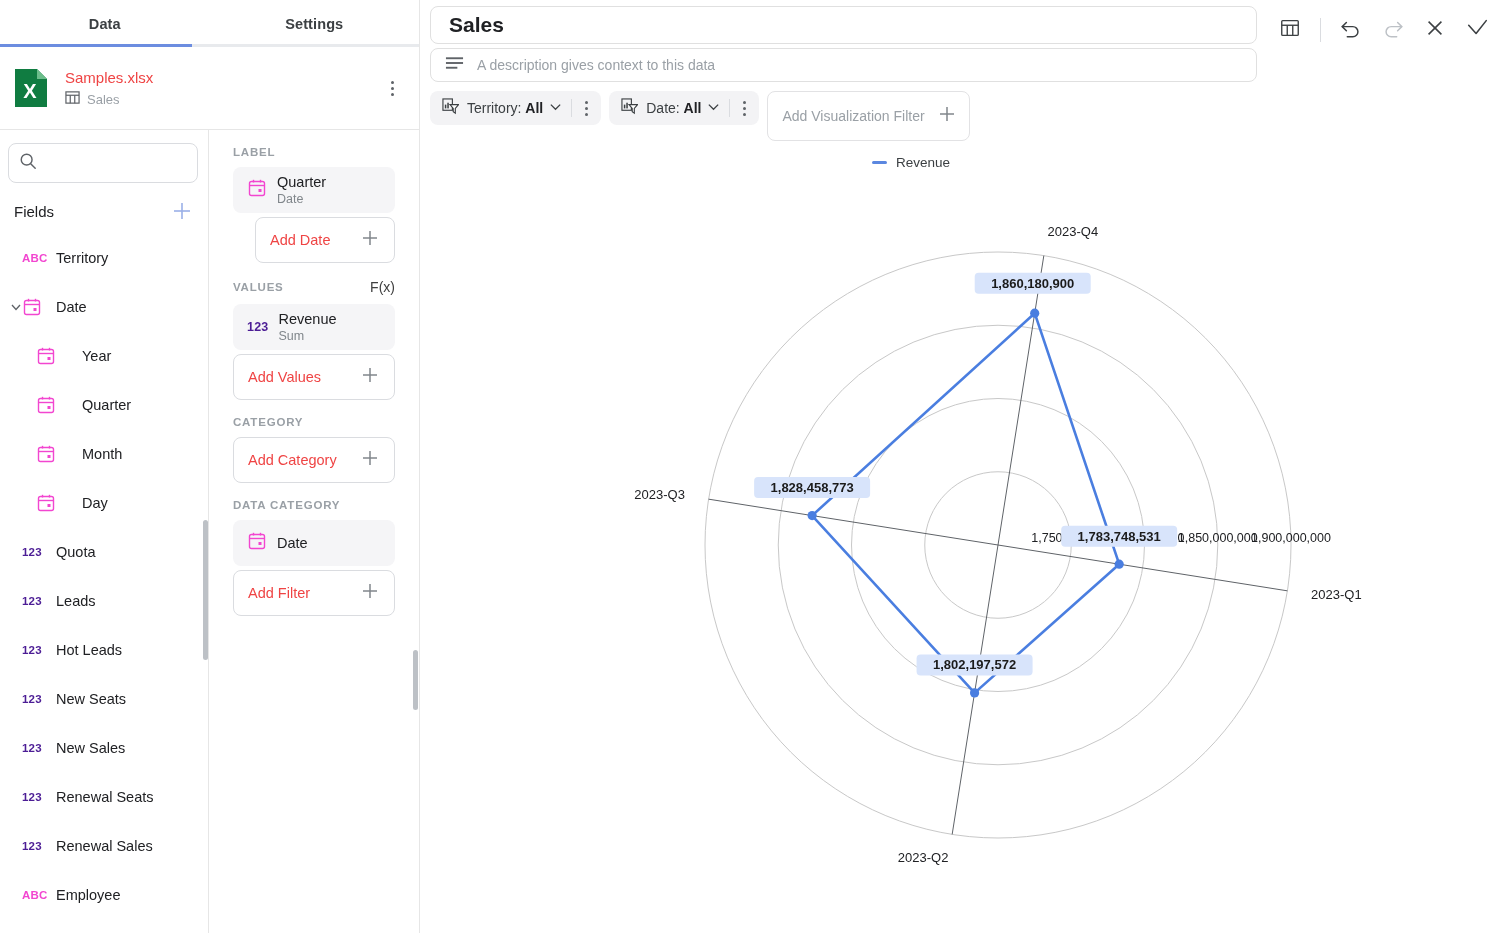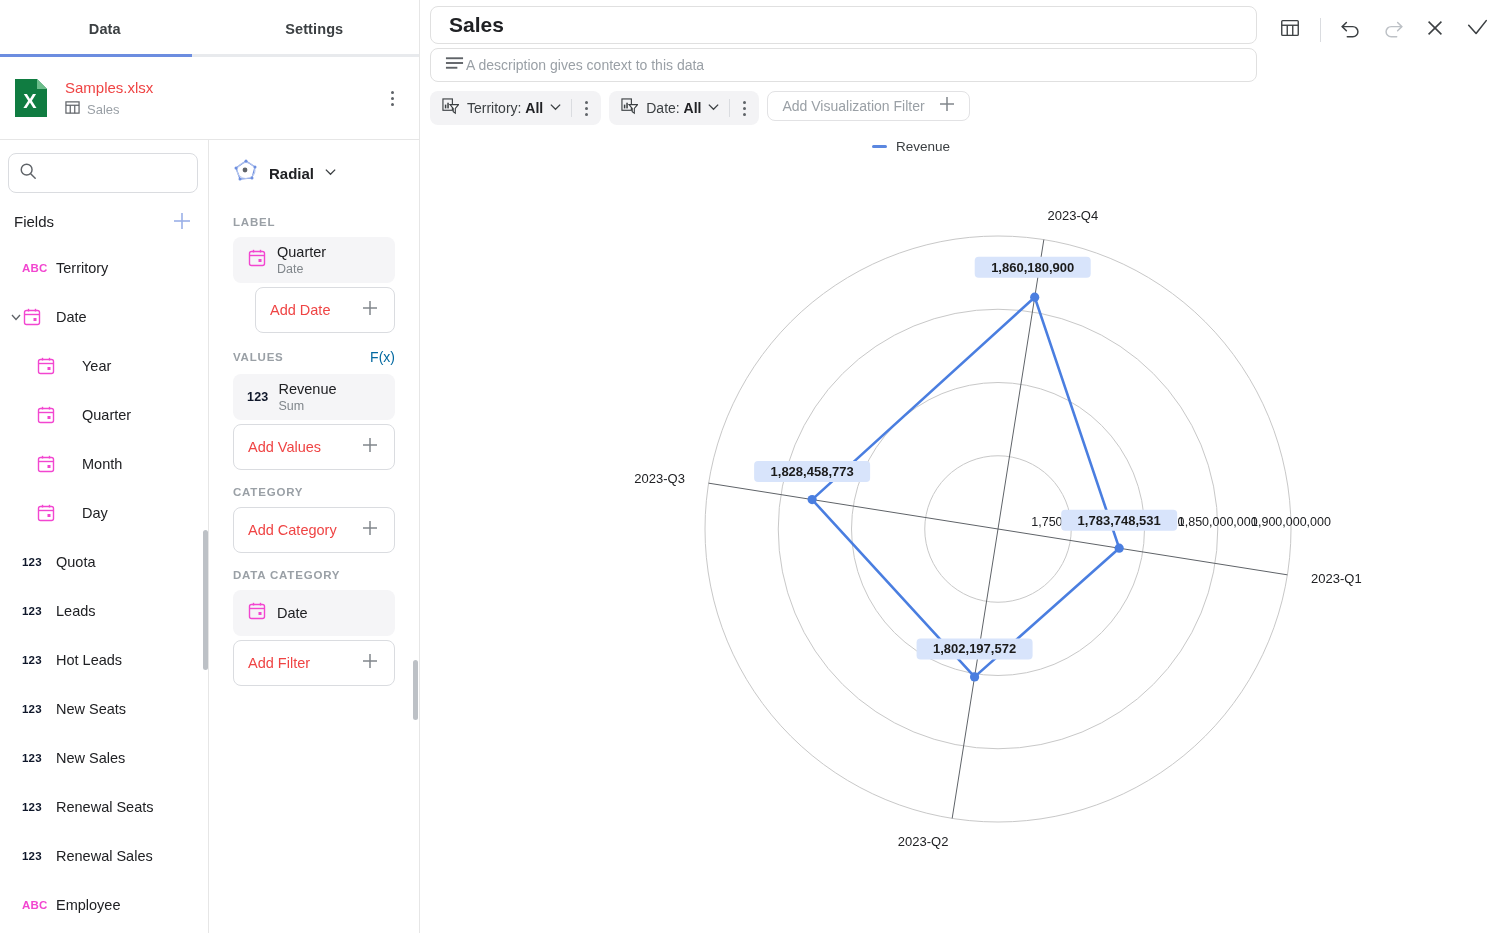--- a/index.html
+++ b/index.html
@@ -16,21 +16,21 @@
 
   
   #left-column {
     width: 420px; height: 933px;
     display: flex; flex-direction: column;
     border-right: 1px solid #e6e6e6;
     position: relative;
   }
 
   
-  #tabs { display: flex; height: 57px; position: relative; flex: 0 0 auto; }
+  #tabs { display: flex; height: 47px; position: relative; flex: 0 0 auto; }
   .tab {
     flex: 1 1 0; display: flex; align-items: center; justify-content: center;
     font-size: 14.5px; font-weight: 700; color: #3c4043; cursor: pointer;
     user-select: none; letter-spacing: .1px;
   }
   .tab.inactive { font-weight: 700; color: #3c4043; }
   #tab-underline-track {
     position: absolute; left: 0; bottom: 0; width: 100%; height: 3px;
     background: #e8eaed;
   }
@@ -98,21 +98,21 @@
   .field-row.nested { padding-left: 36px; gap: 12px; }
   .field-row .chev {
     position: absolute; left: 9px; top: 50%; transform: translateY(-50%);
     width: 14px; height: 14px;
   }
   .type-badge {
     width: 26px; flex: 0 0 26px; font-size: 11.5px; font-weight: 700;
     letter-spacing: .2px;
   }
   .type-badge.abc { color: #f246d0; }
-  .type-badge.num { color: #0f172a; }
+  .type-badge.num { color: #4c1d95; }
   .type-badge.cal { display: flex; align-items: center; }
   .field-label { font-size: 14.5px; color: #202124; margin-left: 8px; }
   #fields-scrollbar {
     position: absolute; right: 0px; top: 390px; width: 5px; height: 140px;
     background: #bdc1c6; border-radius: 3px;
   }
 
   
   #config-pane {
     flex: 1 1 auto; min-width: 0; overflow: hidden; position: relative;
@@ -125,21 +125,21 @@
   #chart-type-name { font-size: 15px; font-weight: 700; color: #202124; }
   .section-label {
     font-size: 11.5px; font-weight: 700; letter-spacing: .8px; color: #9aa0a6;
     margin: 16px 0 9px 0;
   }
   .section-head {
     display: flex; align-items: center; justify-content: space-between;
     margin: 16px 0 9px 0;
   }
   .section-head .section-label { margin: 0; }
-  #fx-button { font-size: 14px; color: #0369a1; cursor: pointer; }
+  #fx-button { font-size: 14px; color: #404040; cursor: pointer; }
   .pill-filled {
     background: #f5f5f7; border-radius: 8px; height: 46px;
     display: flex; align-items: center; padding: 0 14px; cursor: pointer;
   }
   .pill-filled .pill-text { margin-left: 10px; }
   .pill-title { font-size: 14.5px; color: #202124; line-height: 17px; }
   .pill-sub { font-size: 12.5px; color: #80868b; line-height: 15px; margin-top: 1px; }
   .pill-empty {
     border: 1px solid #dadce0; border-radius: 8px; height: 46px;
     display: flex; align-items: center; justify-content: space-between;
@@ -163,21 +163,21 @@
     border: 1px solid #e0e0e0; border-radius: 8px; height: 38px;
     display: flex; align-items: center; padding: 0 16px;
   }
   #title-input {
     border: 0; outline: 0; width: 100%; font-size: 21px; font-weight: 700;
     color: #202124; font-family: "Liberation Sans", sans-serif;
     background: transparent;
   }
   #desc-input-wrap {
     border: 1px solid #e0e0e0; border-radius: 8px; height: 34px; margin-top: 4px;
-    display: flex; align-items: center; padding: 0 14px; 
+    display: flex; align-items: center; padding: 0 14px; gap: 11px;
   }
   #desc-input {
     border: 0; outline: 0; width: 100%; font-size: 14px; color: #202124;
     font-family: "Liberation Sans", sans-serif; background: transparent;
   }
   #desc-input::placeholder, #search-input::placeholder { color: #9aa0a6; }
   #toolbar-icons {
     display: flex; align-items: center; gap: 4px; padding-top: 5px;
     flex: 0 0 auto; margin-left: 14px;
   }
@@ -193,21 +193,21 @@
   .filter-chip {
     background: #f3f3f5; border-radius: 8px; height: 34px; display: flex;
     align-items: center; padding: 0 4px 0 12px; cursor: pointer;
   }
   .chip-label { font-size: 14px; color: #3c4043; margin-left: 8px; }
   .chip-label b { font-weight: 700; color: #202124; }
   .chip-sep { width: 1px; height: 18px; background: #dadce0; margin: 0 3px 0 9px; }
   .chip-kebab { width: 22px; height: 26px; display: flex; align-items: center;
     justify-content: center; }
   #add-viz-filter {
-    border: 1px solid #e2e2e4; border-radius: 8px; height: 30px; display: flex;
+    border: 1px solid #e2e2e4; border-radius: 8px; height: 50px; display: flex;
     align-items: center; gap: 12px; padding: 0 12px 0 14px; cursor: pointer;
   }
   #add-viz-filter .ph { font-size: 14px; color: #9aa0a6; }
 
   
   #legend { display: flex; align-items: center; gap: 9px; padding: 14px 0 0 452px;
     flex: 0 0 auto; }
   #legend-swatch { width: 15px; height: 3px; background: #5b87e0; border-radius: 2px; }
   #legend-text { font-size: 13.5px; color: #3c4043; }
 
@@ -400,40 +400,20 @@
             <div class="field-row">
               <span class="type-badge abc">ABC</span>
               <span class="field-label">Employee</span>
             </div>
           </div>
         <div id="fields-scrollbar"></div>
       </div>
 
       <div id="config-pane">
 
-        <div id="chart-type-row">
-          <span>
-            <svg width="26" height="26" viewBox="0 0 26 26">
-              <polygon points="13,3 22,9 19,20 7,21 3,10" fill="none" stroke="#6e8fe0" stroke-width="1.2"></polygon>
-              <ellipse cx="13" cy="12.5" rx="9" ry="8" fill="none" stroke="#b9c9ef" stroke-width="1.1"></ellipse>
-              <circle cx="13" cy="3" r="1.5" fill="#6e8fe0"></circle>
-              <circle cx="22" cy="9" r="1.5" fill="#6e8fe0"></circle>
-              <circle cx="19" cy="20" r="1.5" fill="#6e8fe0"></circle>
-              <circle cx="7" cy="21" r="1.5" fill="#6e8fe0"></circle>
-              <circle cx="3" cy="10" r="1.5" fill="#6e8fe0"></circle>
-              <circle cx="12" cy="12" r="2.4" fill="#5f6368"></circle>
-            </svg>
-          </span>
-          <span id="chart-type-name">Radial</span>
-          <span>
-            <svg width="13" height="13" viewBox="0 0 14 14">
-              <polyline points="2,5 7,10 12,5" fill="none" stroke="#3c4043" stroke-width="1.4"></polyline>
-            </svg>
-          </span>
-        </div>
 
         <div class="section-label">LABEL</div>
         <div class="pill-filled">
           <span>
             <svg width="20" height="20" viewBox="0 0 20 20">
               <rect x="2.5" y="3.5" width="15" height="14" rx="2" fill="none" stroke="#f246d0" stroke-width="1.4"></rect>
               <line x1="2.5" y1="7.5" x2="17.5" y2="7.5" stroke="#f246d0" stroke-width="1.4"></line>
               <line x1="6.5" y1="1.8" x2="6.5" y2="4.5" stroke="#f246d0" stroke-width="1.4"></line>
               <line x1="13.5" y1="1.8" x2="13.5" y2="4.5" stroke="#f246d0" stroke-width="1.4"></line>
               <rect x="11.5" y="11" width="3" height="3" fill="#f246d0"></rect>

